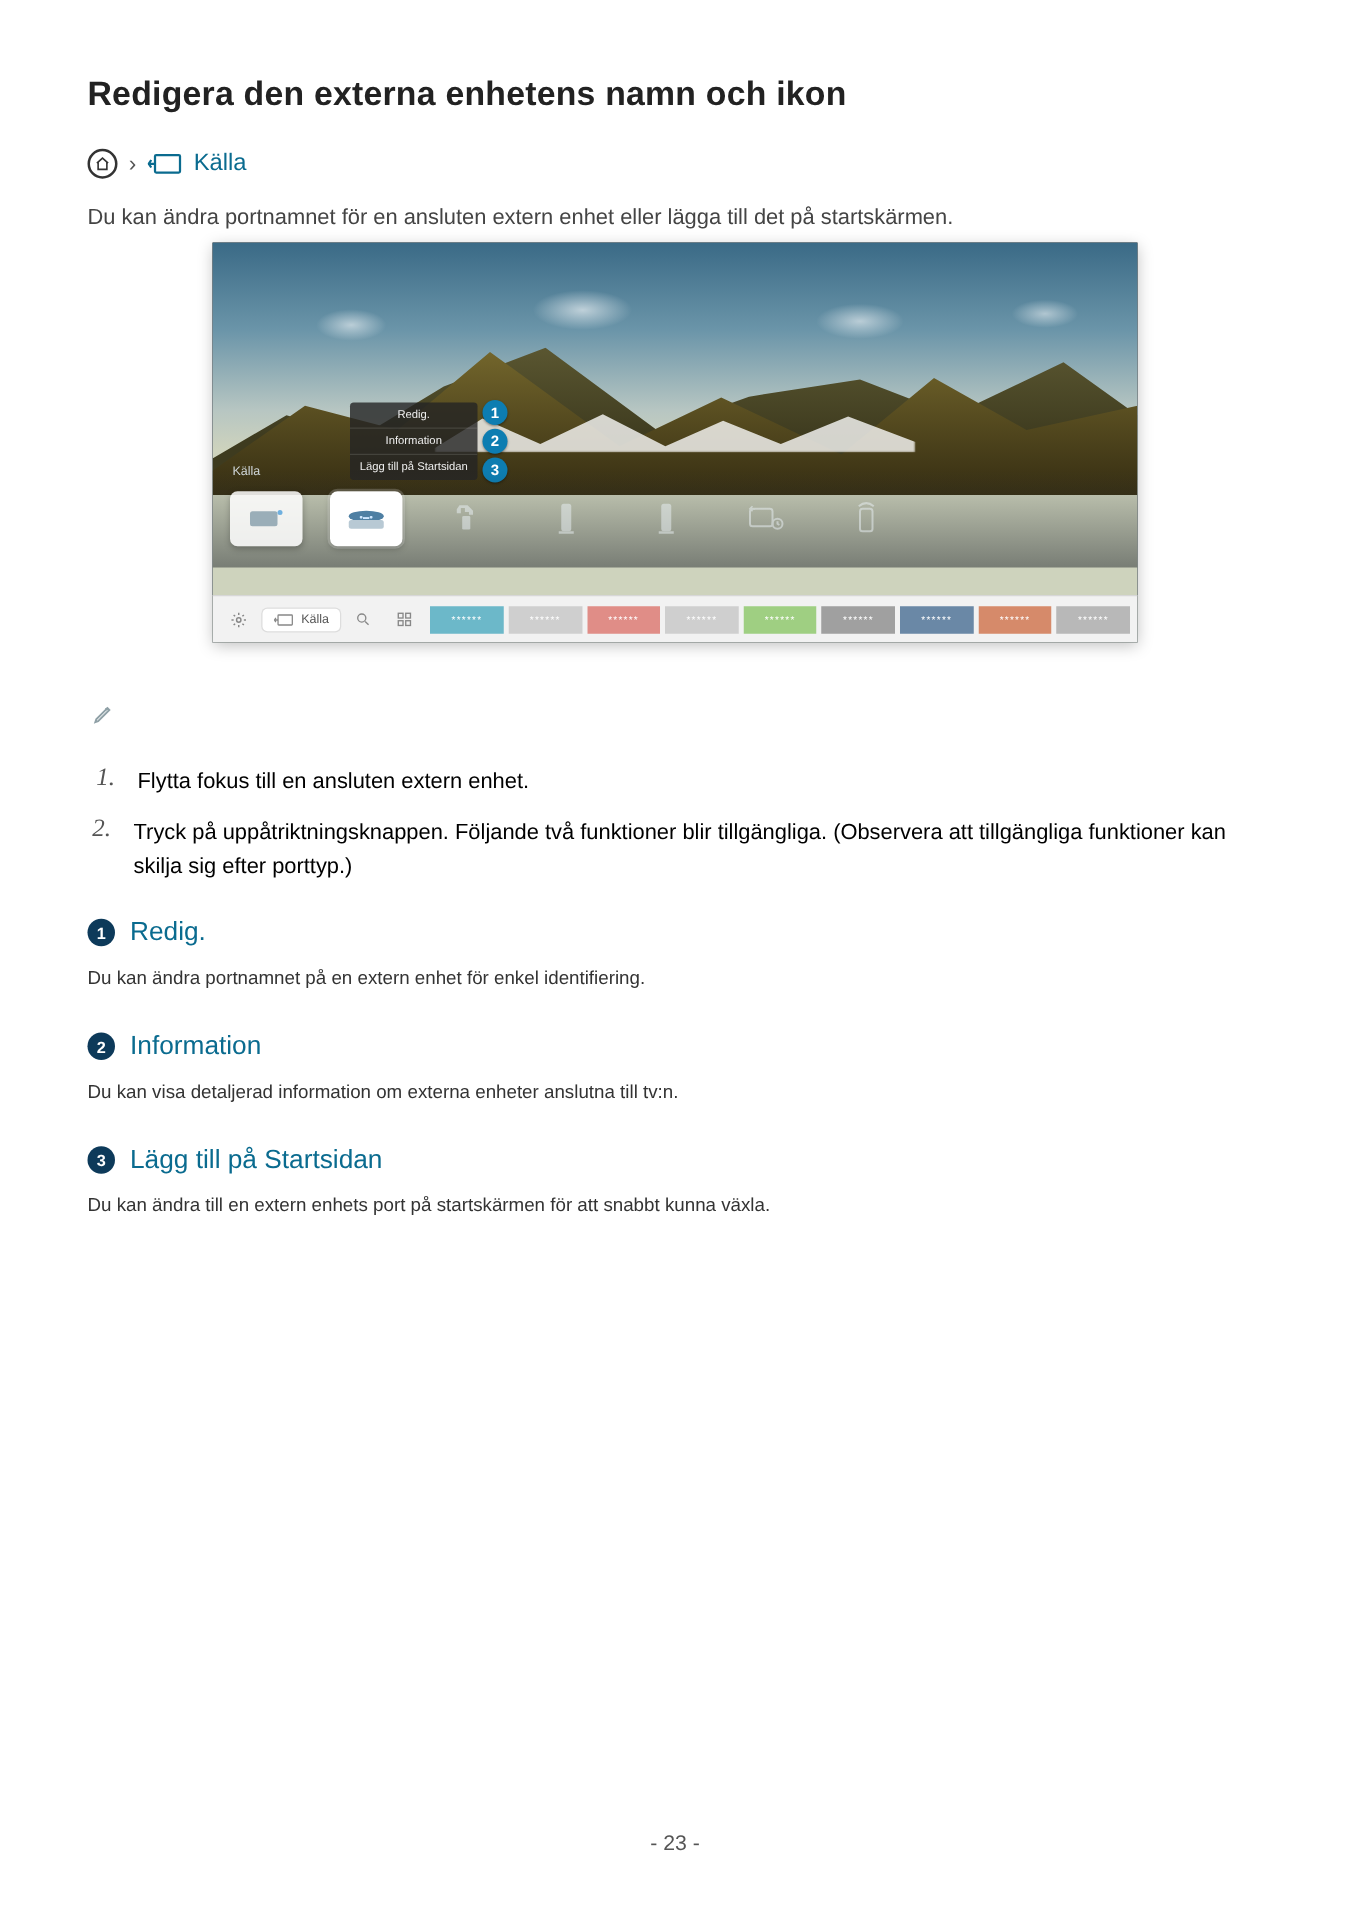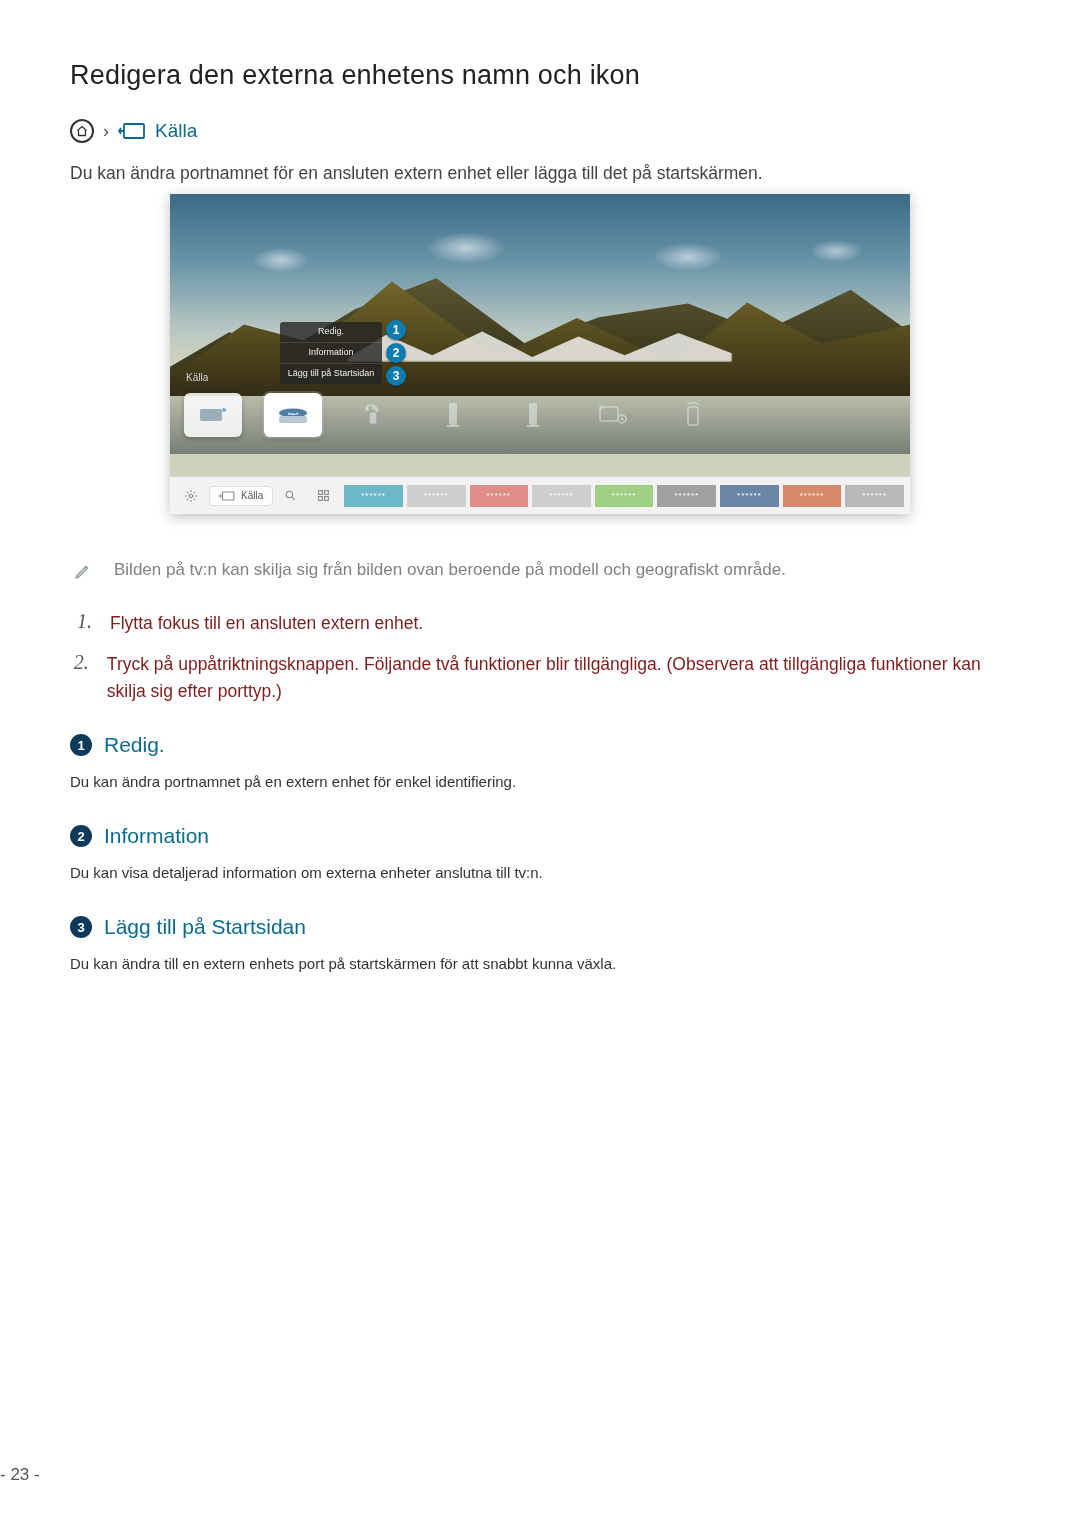--- a/index.html
+++ b/index.html
@@ -7,21 +7,21 @@
       font-family: Arial, Helvetica, sans-serif;
       width: 1080px;
       height: 1527px;
       background: #fff;
       color: #333;
       padding: 60px 70px 40px 70px;
       position: relative;
     }
     h1 {
       font-size: 27px;
-      font-weight: 400;
+      font-weight: 700;
       color: #222;
       margin-bottom: 28px;
       letter-spacing: 0.2px;
     }
     .breadcrumb {
       display: flex;
       align-items: center;
       gap: 9px;
       margin-bottom: 20px;
     }
@@ -124,27 +124,27 @@
     .tile { height: 22px; flex: 1; min-width: 0; display:flex;align-items:center;justify-content:center;color:#fff;font-size:8px;letter-spacing:1px; }
 
     
     .note-row { display: flex; align-items: flex-start; gap: 22px; margin-bottom: 26px; }
     .note-row .pencil { flex: 0 0 auto; color:#8fa0a6; margin-left: 4px; margin-top: 2px; }
     .note-row p { font-size: 17px; color: #7d8285; }
 
     ol.steps { list-style: none; margin: 0 0 28px 0; }
     ol.steps li { display: flex; gap: 18px; margin-bottom: 14px; }
     ol.steps .num { font-size: 20px; color: #555; font-family: Georgia, 'Times New Roman', serif; font-style: italic; width: 22px; text-align: right; }
-    ol.steps .txt { font-size: 17.5px; color: #7f1d1d; line-height: 1.55; }
+    ol.steps .txt { font-size: 17.5px; color: #000000; line-height: 1.55; }
 
     h2.section { display: flex; align-items: center; gap: 12px; font-size: 21px; font-weight: 400; color: #0a6b8f; margin: 14px 0 16px 0; }
     .numcircle { width: 22px; height: 22px; border-radius: 50%; background: #0d3a5a; color:#fff; display:flex;align-items:center;justify-content:center;font-size:13px;font-weight:700; }
     p.body { font-size: 15px; color: #333; margin-bottom: 34px; }
 
-    .pagenum { position: absolute; bottom: 42px; left: 0; right: 0; text-align: left; color: #555; font-size: 17px; }
+    .pagenum { position: absolute; bottom: 42px; left: 0; right: 0; text-align: center; color: #555; font-size: 17px; }
   </style>
 </head>
 <body>
 
 <h1>Redigera den externa enhetens namn och ikon</h1>
 
 <div class="breadcrumb">
   <span class="home-icon">
     <svg width="12" height="12" viewBox="0 0 24 24" fill="none" stroke="#333" stroke-width="2.6">
         <path d="M3 11 L12 3 L21 11 M5 10 V21 H19 V10"></path>
@@ -275,21 +275,20 @@
   </div>
 </div>
 
 <div class="note-row">
   <span class="pencil">
     <svg width="18" height="18" viewBox="0 0 24 24" fill="none" stroke="#8fa0a6" stroke-width="2">
         <path d="M3 21l3-1 12-12-2-2L4 18l-1 3z"></path>
         <path d="M14 6l2 2"></path>
       </svg>
   </span>
-  <p>Bilden på tv:n kan skilja sig från bilden ovan beroende på modell och geografiskt område.</p>
 </div>
 
 <ol class="steps">
   <li>
     <span class="num">1.</span>
     <span class="txt">Flytta fokus till en ansluten extern enhet.</span>
   </li>
   <li>
     <span class="num">2.</span>
     <span class="txt">Tryck på uppåtriktningsknappen. Följande två funktioner blir tillgängliga. (Observera att tillgängliga funktioner kan skilja sig efter porttyp.)</span>

